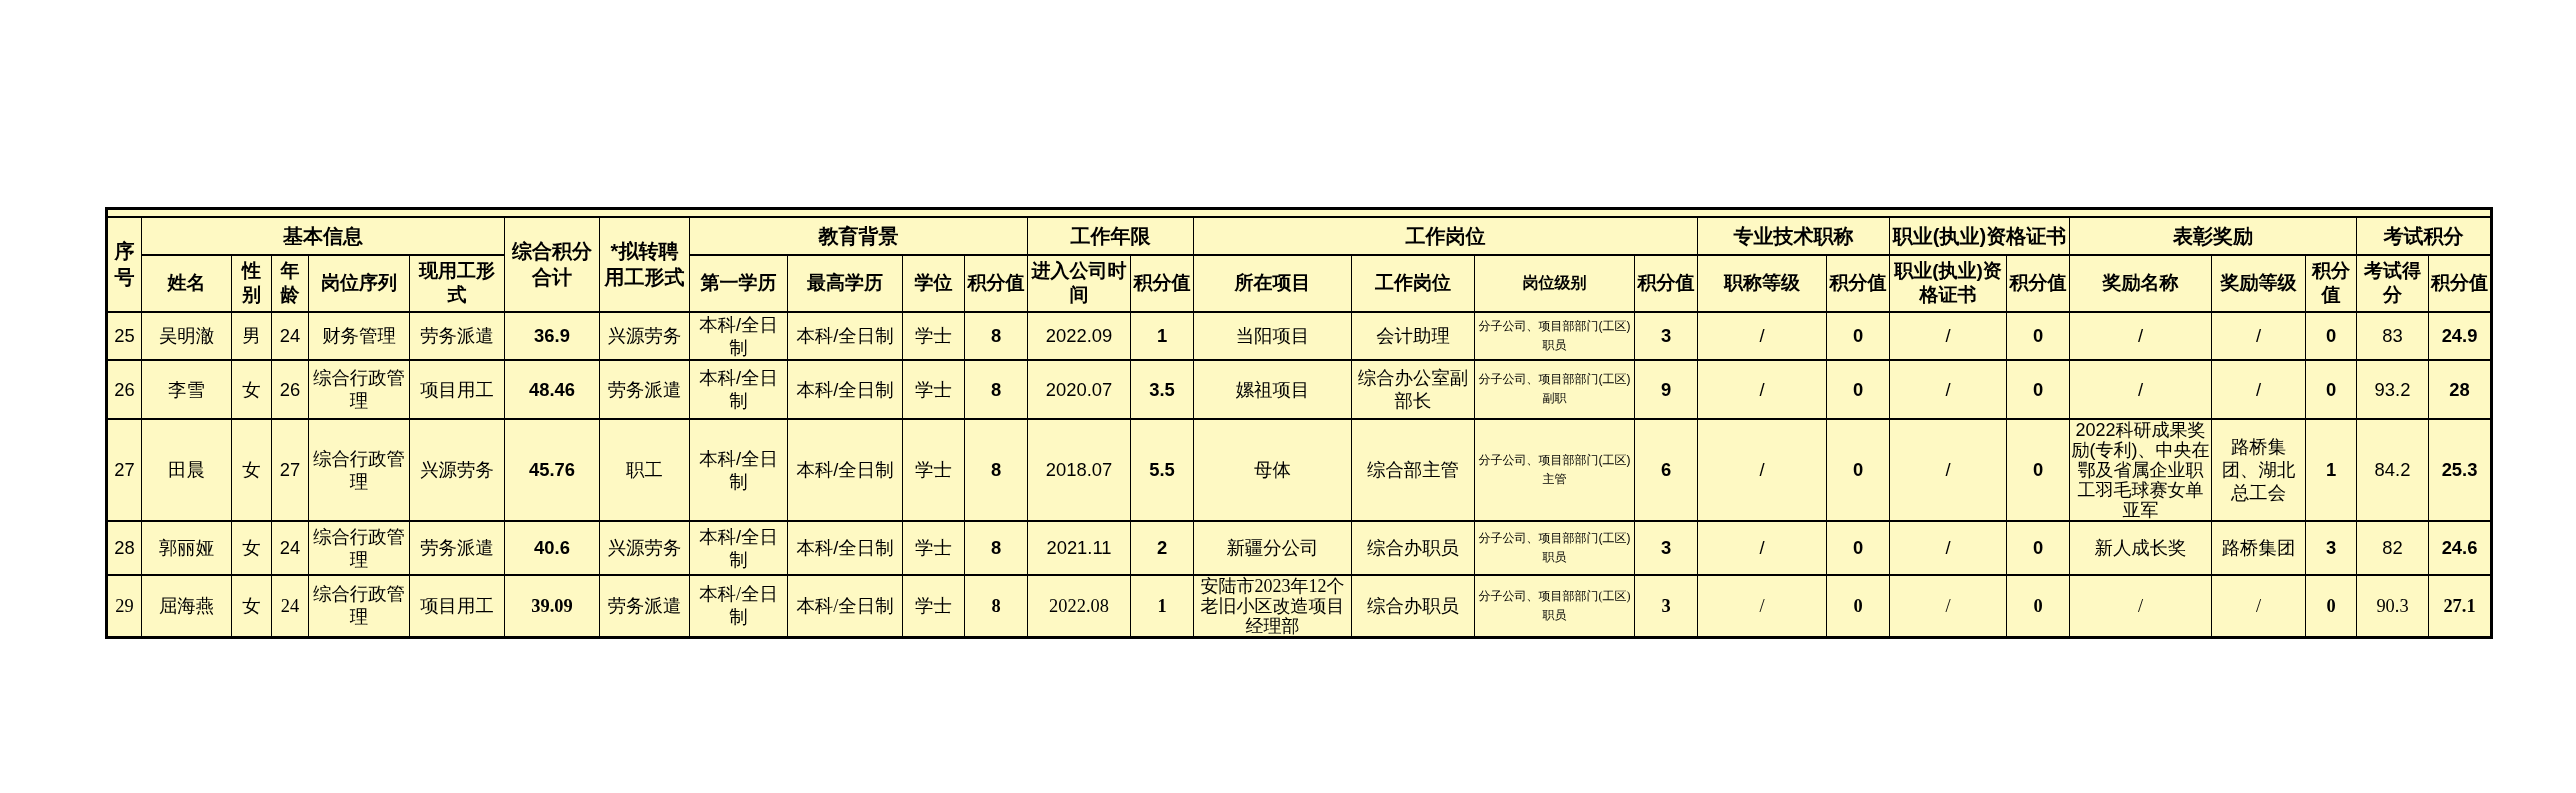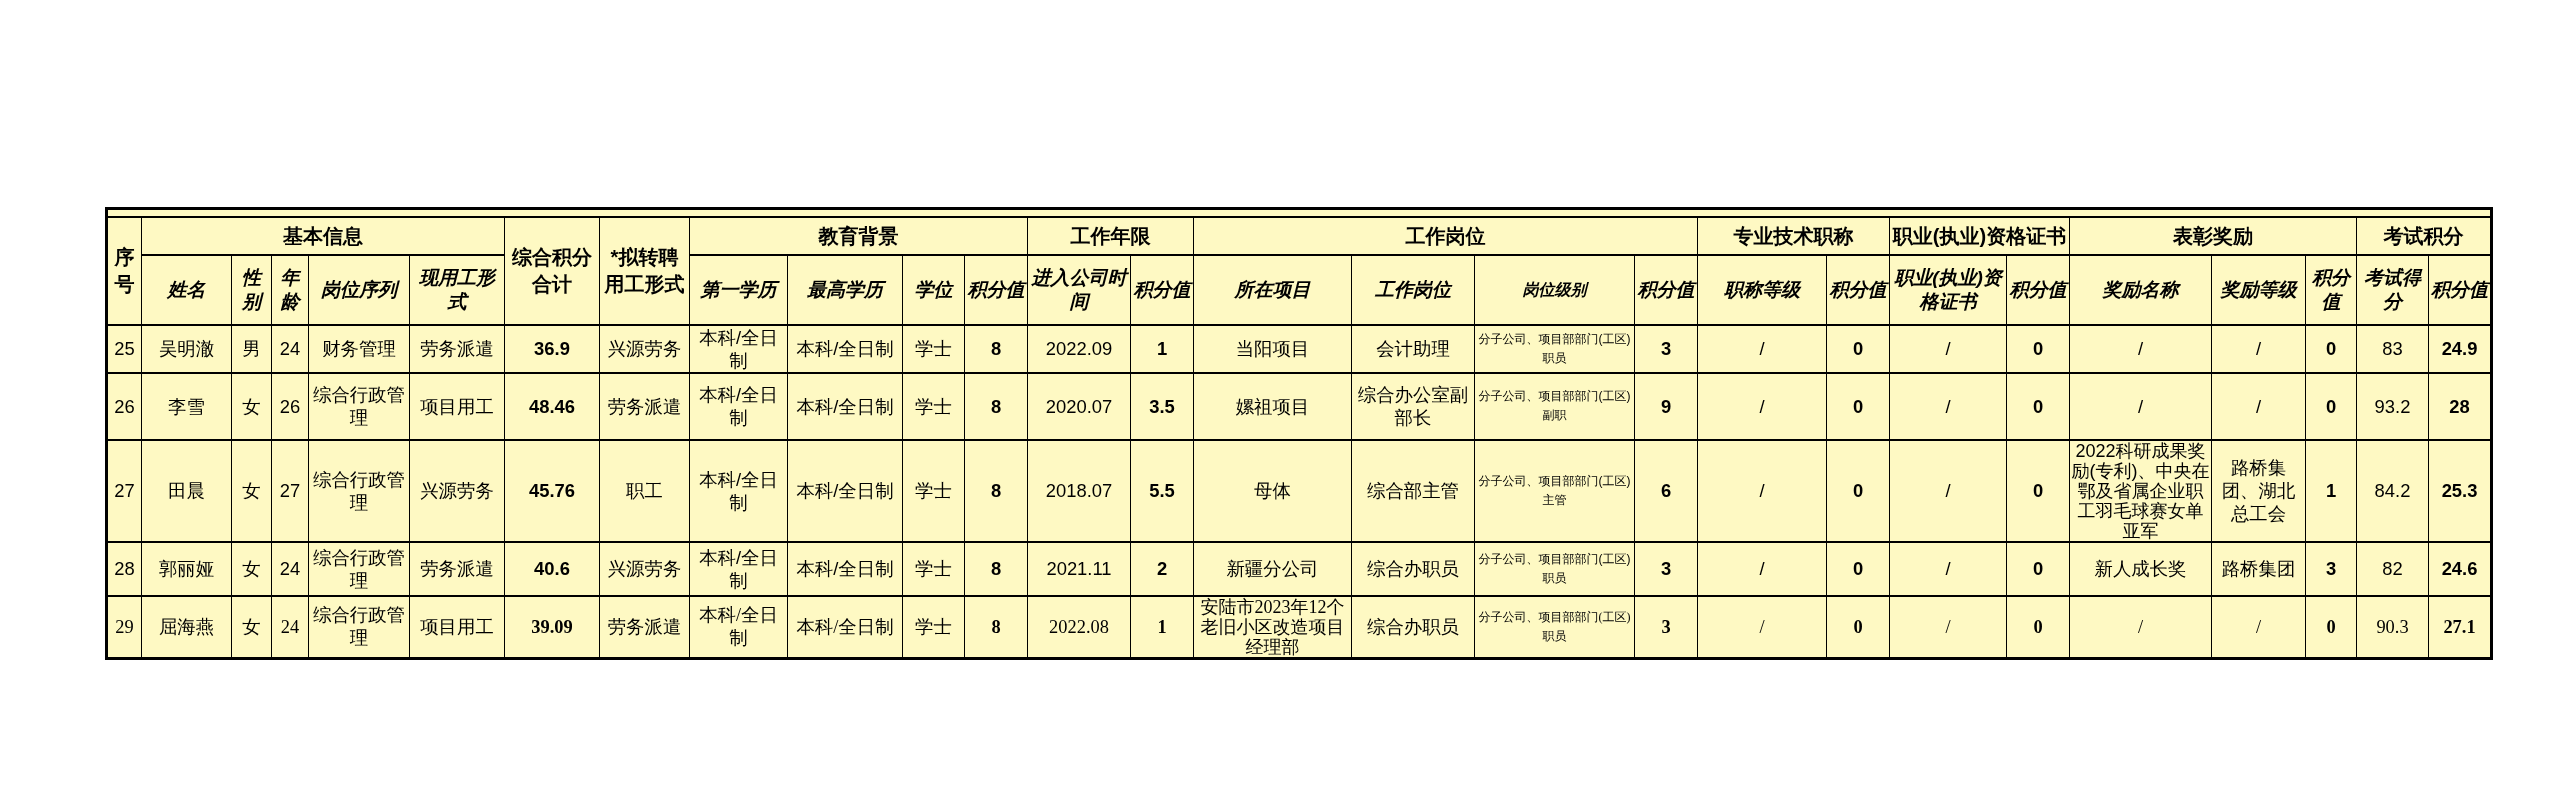--- a/index.html
+++ b/index.html
@@ -19,21 +19,21 @@
     border-left:1.5px solid #000;border-right:1.5px solid #000;
     border-top:2.9px solid #000;border-bottom:2.9px solid #000;
     text-align:center;vertical-align:middle;
     padding:0 1.5px;word-break:break-all;overflow:hidden;
   }
   td{font-size:18.4px;line-height:23px;}
   th{font-weight:bold;font-size:20px;line-height:26.4px;}
   tr.hsub th{font-size:19px;line-height:24px;}
   tr.hsub th.sm{font-size:16px;line-height:20.6px;text-align:center;}
   tr.hgroup{height:38px;}
-  tr.hsub{height:70px;font-style:italic;}
+  tr.hsub{height:57px;}
   tr.sliver td{height:5.9px;padding:0;border-left:none;border-right:none;}
   td.b{font-weight:bold;}
   td.sm{font-size:12px;line-height:19px;}
   td.xs{font-size:18px;line-height:20px;}
 </style>
 </head>
 <body>
 
 <div class="page">
 
@@ -135,21 +135,21 @@
           <td>/</td>
           <td class="b">0</td>
           <td>/</td>
           <td class="b">0</td>
           <td>/</td>
           <td>/</td>
           <td class="b">0</td>
           <td>83</td>
           <td class="b">24.9</td>
         </tr>
-        <tr style="height: 67px;">
+        <tr style="height: 59px;">
           <td>26</td>
           <td>李雪</td>
           <td>女</td>
           <td>26</td>
           <td>综合行政管理</td>
           <td>项目用工</td>
           <td class="b">48.46</td>
           <td>劳务派遣</td>
           <td>本科/全日制</td>
           <td>本科/全日制</td>

